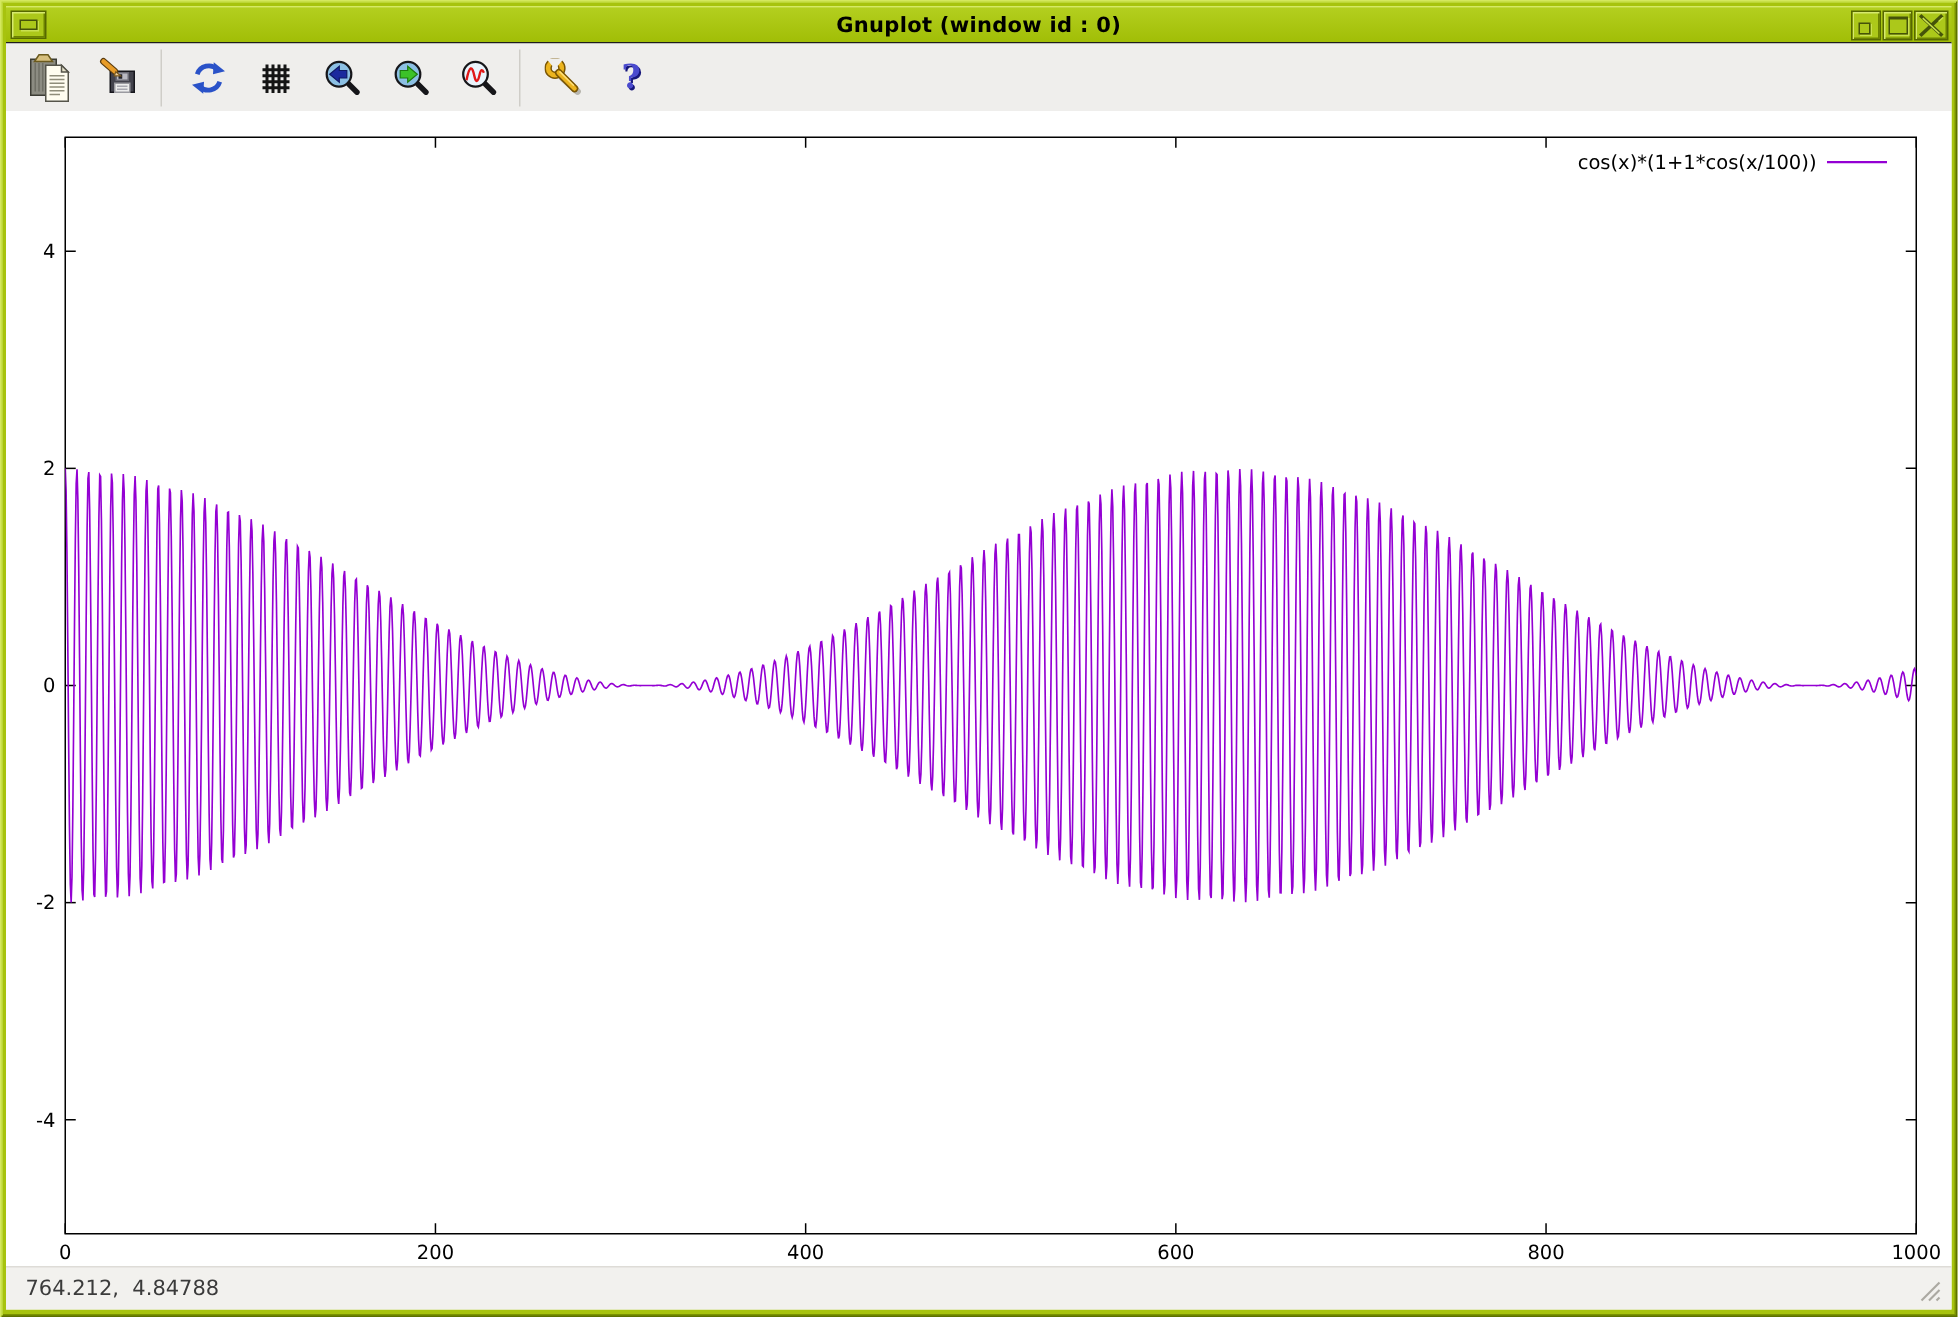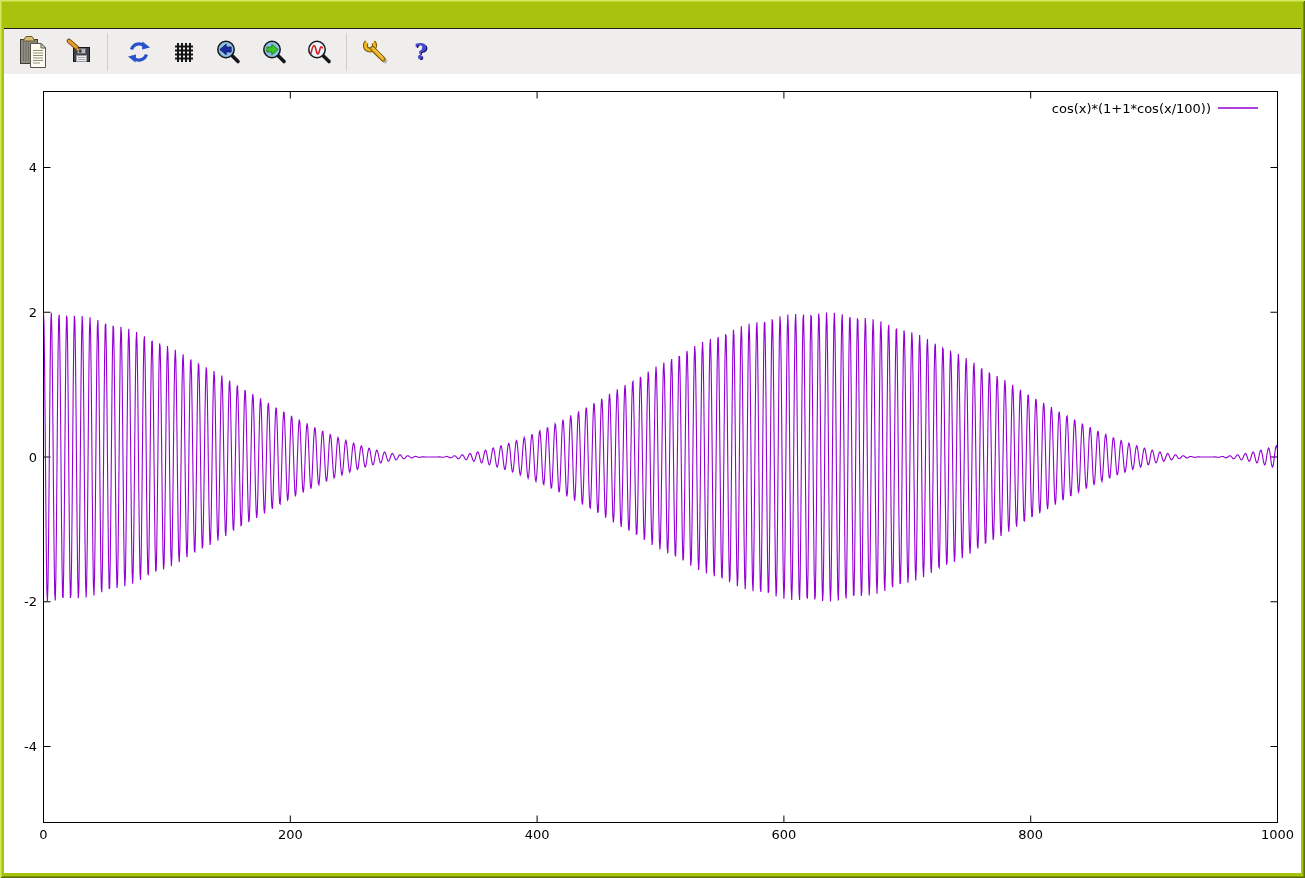--- a/index.html
+++ b/index.html
@@ -86,20 +86,46 @@
     margin-left:13px; font:14px "DejaVu Sans", sans-serif; color:#3b3b3b;
     white-space:pre;
   }
   .grip{ position:absolute; right:5px; bottom:3px; }
 </style>
 </head>
 <body>
 
 <div class="window">
 
+  <div class="titlebar">
+    <div class="menu-btn">
+      <div class="menu-glyph"></div>
+    </div>
+    <div class="title-text">Gnuplot (window id : 0)</div>
+    <div class="winbtns">
+      <div class="wbtn">
+        <div class="glyph-min"></div>
+      </div>
+      <div class="wbtn">
+        <div class="glyph-max"></div>
+      </div>
+      <div class="wbtn close">
+        <svg width="21" height="18" viewBox="0 0 21 18">
+          <g stroke="#45530a" stroke-width="2.4" stroke-linecap="square">
+            <line x1="4" y1="3" x2="17" y2="15"></line>
+              <line x1="17" y1="3" x2="4" y2="15"></line>
+          </g>
+          <g stroke="#c9e052" stroke-width="1" stroke-linecap="square">
+            <line x1="5.2" y1="4.4" x2="15.6" y2="14"></line>
+              <line x1="18" y1="4" x2="15.8" y2="6"></line>
+          </g>
+        </svg>
+      </div>
+    </div>
+  </div>
 
   <div class="content">
 
     <div class="toolbar">
 
       <button class="tool ml14">
         <svg width="32" height="34" viewBox="0 0 32 34">
           <rect x="2.5" y="4.5" width="17" height="24" fill="#8c8c82" stroke="#3c3c34"></rect>
           <g stroke="#6f6f65" stroke-width="1">
             <line x1="5.5" y1="7" x2="5.5" y2="26"></line>
@@ -244,15 +270,25 @@
           <text x="33" y="242.74752475247527" text-anchor="end" class="ticklab">2</text>
           <line x1="39.5" y1="93.49504950495043" x2="46.5" y2="93.49504950495043" stroke="#000"></line>
           <line x1="1273.5" y1="93.49504950495043" x2="1266.5" y2="93.49504950495043" stroke="#000"></line>
           <text x="33" y="97.99504950495043" text-anchor="end" class="ticklab">4</text>
           <text x="1207" y="38.5" text-anchor="end" class="legendlab">cos(x)*(1+1*cos(x/100))</text>
           <line x1="1214" y1="34" x2="1254" y2="34" stroke="#9400d3" stroke-width="1.5"></line>
           <path d="M39.50 238.25L40.06 252.95L40.62 294.06L41.18 353.23L41.74 418.44L42.30 476.45L42.87 515.48L43.43 527.60L43.99 510.35L44.55 467.25L45.11 407.04L45.67 341.96L46.23 285.24L46.79 248.38L47.35 238.86L47.91 258.62L48.47 303.63L49.04 364.73L49.60 429.53L50.16 484.86L50.72 519.48L51.28 526.37L51.84 504.15L52.40 457.35L52.96 395.47L53.52 331.08L54.08 277.28L54.64 244.96L55.21 240.70L55.77 265.32L56.33 313.82L56.89 376.34L57.45 440.17L58.01 492.35L58.57 522.29L59.13 523.94L59.69 496.97L60.25 446.88L60.81 383.87L61.38 320.72L61.94 270.27L62.50 242.75L63.06 243.72L63.62 272.96L64.18 324.52L64.74 387.90L65.30 450.22L65.86 498.84L66.42 523.90L66.98 520.33L67.55 488.89L68.11 435.99L68.67 372.39L69.23 311.01L69.79 264.31L70.35 241.75L70.91 247.89L71.47 281.45L72.03 335.57L72.59 399.26L73.15 459.57L73.72 504.27L74.28 524.29L74.84 515.61L75.40 480.03L75.96 424.81L76.52 361.17L77.08 302.05L77.64 259.44L78.20 241.97L78.76 253.14L79.32 290.65L79.89 346.85L80.45 410.30L81.01 468.11L81.57 508.56L82.13 523.47L82.69 509.85L83.25 470.51L83.81 413.48L84.37 350.35L84.93 293.96L85.49 255.73L86.06 243.39L86.62 259.40L87.18 300.46L87.74 358.20L88.30 420.86L88.86 475.73L89.42 511.68L89.98 521.46L90.54 503.12L91.10 460.45L91.66 402.14L92.23 340.07L92.79 286.83L93.35 253.20L93.91 245.98L94.47 266.57L95.03 310.74L95.59 369.48L96.15 430.84L96.71 482.36L97.27 513.61L97.83 518.30L98.40 495.53L98.96 449.98L99.52 390.95L100.08 330.43L100.64 280.72L101.20 251.87L101.76 249.68L102.32 274.55L102.88 321.35L103.44 380.55L104.00 440.10L104.57 487.93L105.13 514.35L105.69 514.07L106.25 487.20L106.81 439.26L107.37 380.03L107.93 321.56L108.49 275.70L109.05 251.72L109.61 254.43L110.17 283.21L110.74 332.16L111.30 391.28L111.86 448.56L112.42 492.39L112.98 513.91L113.54 508.82L114.10 478.23L114.66 428.42L115.22 369.53L115.78 313.54L116.34 271.81L116.91 252.74L117.47 260.15L118.03 292.44L118.59 343.01L119.15 401.53L119.71 456.12L120.27 495.71L120.83 512.32L121.39 502.67L121.95 468.77L122.51 417.59L123.08 359.56L123.64 306.47L124.20 269.06L124.76 254.88L125.32 266.73L125.88 302.10L126.44 353.77L127.00 411.19L127.56 462.70L128.12 497.87L128.68 509.64L129.25 495.69L129.81 458.95L130.37 406.93L130.93 350.24L131.49 300.40L132.05 267.47L132.61 258.09L133.17 274.06L133.73 312.06L134.29 364.30L134.85 420.14L135.42 468.25L135.98 498.89L136.54 505.93L137.10 488.02L137.66 448.89L138.22 396.56L138.78 341.67L139.34 295.38L139.90 267.02L140.46 262.29L141.02 282.04L141.59 322.18L142.15 374.48L142.71 428.30L143.27 472.73L143.83 498.78L144.39 501.27L144.95 479.77L145.51 438.75L146.07 386.60L146.63 333.94L147.19 291.44L147.76 267.68L148.32 267.39L148.88 290.53L149.44 332.31L150.00 384.18L150.56 435.59L151.12 476.11L151.68 497.59L152.24 495.75L152.80 471.07L153.36 428.65L153.93 377.18L154.49 327.12L155.05 288.61L155.61 269.40L156.17 273.30L156.73 299.41L157.29 342.34L157.85 393.30L158.41 441.93L158.97 478.40L159.53 495.36L160.10 489.47L160.66 462.04L161.22 418.73L161.78 368.39L162.34 321.26L162.90 286.87L163.46 272.12L164.02 279.91L164.58 308.55L165.14 352.12L165.70 401.73L166.27 447.29L166.83 479.60L167.39 492.17L167.95 482.56L168.51 452.83L169.07 409.12L169.63 360.34L170.19 316.41L170.75 286.20L171.31 275.76L171.87 287.10L172.44 317.80L173.00 361.54L173.56 409.39L174.12 451.63L174.68 479.74L175.24 488.10L175.80 475.13L176.36 443.57L176.92 399.92L177.48 353.09L178.04 312.58L178.61 286.57L179.17 280.23L179.73 294.74L180.29 327.04L180.85 370.49L181.41 416.21L181.97 454.94L182.53 478.88L183.09 483.25L183.65 467.30L184.21 434.38L184.78 391.25L185.34 346.71L185.90 309.79L186.46 287.92L187.02 285.43L187.58 302.72L188.14 336.15L188.70 378.86L189.26 422.14L189.82 457.23L190.38 477.06L190.95 477.72L191.51 459.21L192.07 425.38L192.63 383.19L193.19 341.24L193.75 308.01L194.31 290.18L194.87 291.26L195.43 310.90L195.99 345.01L196.55 386.58L197.12 427.15L197.68 458.50L198.24 474.37L198.80 471.63L199.36 450.97L199.92 416.69L200.48 375.84L201.04 336.71L201.60 307.22L202.16 293.28L202.72 297.60L203.29 319.16L203.85 353.50L204.41 393.56L204.97 431.20L205.53 458.81L206.09 470.88L206.65 465.08L207.21 442.71L207.77 408.42L208.33 369.24L208.89 333.13L209.46 307.38L210.02 297.13L210.58 304.32L211.14 327.38L211.70 361.52L212.26 399.75L212.82 434.30L213.38 458.20L213.94 466.70L214.50 458.20L215.06 434.56L215.63 400.67L216.19 363.46L216.75 330.51L217.31 308.43L217.87 301.62L218.43 311.32L218.99 335.45L219.55 369.00L220.11 405.11L220.67 436.45L221.23 456.73L221.80 461.93L222.36 451.12L222.92 426.62L223.48 393.50L224.04 358.53L224.60 328.81L225.16 310.30L225.72 306.65L226.28 318.47L226.84 343.24L227.40 375.84L227.97 409.61L228.53 437.70L229.09 454.49L229.65 456.67L230.21 443.94L230.77 418.99L231.33 386.99L231.89 354.47L232.45 328.01L233.01 312.90L233.57 312.11L234.14 325.65L234.70 350.67L235.26 382.00L235.82 413.24L236.38 438.08L236.94 451.55L237.50 451.04L238.06 436.78L238.62 411.78L239.18 381.20L239.74 351.27L240.31 328.04L240.87 316.15L241.43 317.88L241.99 332.76L242.55 357.65L243.11 387.42L243.67 416.01L244.23 437.64L244.79 448.02L245.35 445.15L245.91 429.75L246.48 405.05L247.04 376.15L247.60 348.93L248.16 328.86L248.72 319.94L249.28 323.86L249.84 339.69L250.40 364.10L250.96 392.08L251.52 417.94L252.08 436.46L252.65 443.99L253.21 439.11L253.77 422.95L254.33 398.89L254.89 371.88L255.45 347.40L256.01 330.39L256.57 324.18L257.13 329.93L257.69 346.33L258.25 369.96L258.82 395.97L259.38 419.06L259.94 434.61L260.50 439.56L261.06 433.03L261.62 416.47L262.18 393.34L262.74 368.38L263.30 346.67L263.86 332.54L264.42 328.76L264.99 335.99L265.55 352.62L266.11 375.19L266.67 399.07L267.23 419.43L267.79 432.18L268.35 434.85L268.91 427.02L269.47 410.40L270.03 388.44L270.59 365.66L271.16 346.66L271.72 335.22L272.28 333.58L272.84 341.93L273.40 358.47L273.96 379.75L274.52 401.42L275.08 419.10L275.64 429.26L276.20 429.96L276.76 421.17L277.33 404.79L277.89 384.22L278.45 363.68L279.01 347.31L279.57 338.35L280.13 338.53L280.69 347.67L281.25 363.83L281.81 383.63L282.37 403.04L282.93 418.14L283.50 425.95L284.06 424.98L284.62 415.56L285.18 399.70L285.74 380.69L286.30 362.41L286.86 348.55L287.42 341.83L287.98 343.51L288.54 353.13L289.10 368.64L289.67 386.82L290.23 403.97L290.79 416.64L291.35 422.34L291.91 420.02L292.47 410.27L293.03 395.17L293.59 377.84L294.15 361.81L294.71 350.29L295.27 345.54L295.84 348.42L296.40 358.23L296.96 372.88L297.52 389.34L298.08 404.27L298.64 414.68L299.20 418.54L299.76 415.17L300.32 405.38L300.88 391.23L301.44 375.65L302.01 361.80L302.57 352.45L303.13 349.41L303.69 353.19L304.25 362.91L304.81 376.52L305.37 391.21L305.93 404.00L306.49 412.34L307.05 414.63L307.61 410.51L308.18 400.92L308.74 387.88L309.30 374.09L309.86 362.33L310.42 354.94L310.98 353.33L311.54 357.73L312.10 367.14L312.66 379.57L313.22 392.47L313.78 403.23L314.35 409.72L314.91 410.71L315.47 406.11L316.03 396.93L316.59 385.13L317.15 373.11L317.71 363.32L318.27 357.67L318.83 357.22L319.39 361.98L319.95 370.87L320.52 382.03L321.08 393.17L321.64 402.04L322.20 406.91L322.76 406.87L323.32 402.03L323.88 393.45L324.44 382.95L325.00 372.67L325.56 364.68L326.12 360.54L326.69 361.00L327.25 365.88L327.81 374.09L328.37 383.93L328.93 393.37L329.49 400.52L330.05 403.99L330.61 403.17L331.17 398.32L331.73 390.48L332.29 381.32L332.86 372.70L333.42 366.34L333.98 363.47L334.54 364.60L335.10 369.39L335.66 376.81L336.22 385.30L336.78 393.13L337.34 398.74L337.90 401.06L338.46 399.70L339.03 395.01L339.59 388.02L340.15 380.20L340.71 373.13L341.27 368.21L341.83 366.39L342.39 367.94L342.95 372.48L343.51 379.02L344.07 386.19L344.63 392.53L345.20 396.80L345.76 398.19L346.32 396.49L346.88 392.13L347.44 386.06L348.00 379.53L348.56 373.88L349.12 370.21L349.68 369.20L350.24 370.99L350.80 375.14L351.37 380.75L351.93 386.65L352.49 391.65L353.05 394.77L353.61 395.45L354.17 393.61L354.73 389.69L355.29 384.56L355.85 379.26L356.41 374.87L356.97 372.25L357.54 371.85L358.10 373.71L358.66 377.36L359.22 382.03L359.78 386.75L360.34 390.56L360.90 392.74L361.46 392.90L362.02 391.07L362.58 387.69L363.14 383.48L363.71 379.32L364.27 376.03L364.83 374.26L365.39 374.29L365.95 376.06L366.51 379.16L367.07 382.92L367.63 386.55L368.19 389.35L368.75 390.77L369.31 390.59L369.88 388.90L370.44 386.09L371.00 382.78L371.56 379.63L372.12 377.28L372.68 376.17L373.24 376.46L373.80 378.04L374.36 380.55L374.92 383.45L375.48 386.14L376.05 388.08L376.61 388.94L377.17 388.57L377.73 387.11L378.29 384.89L378.85 382.40L379.41 380.13L379.97 378.54L380.53 377.92L381.09 378.33L381.65 379.65L382.22 381.58L382.78 383.70L383.34 385.57L383.90 386.84L384.46 387.29L385.02 386.85L385.58 385.68L386.14 384.03L386.70 382.27L387.26 380.74L387.82 379.75L388.39 379.45L388.95 379.88L389.51 380.90L390.07 382.28L390.63 383.72L391.19 384.93L391.75 385.69L392.31 385.87L392.87 385.47L393.43 384.60L393.99 383.47L394.56 382.33L395.12 381.39L395.68 380.83L396.24 380.74L396.80 381.11L397.36 381.82L397.92 382.71L398.48 383.60L399.04 384.30L399.60 384.69L400.16 384.72L400.73 384.40L401.29 383.84L401.85 383.16L402.41 382.50L402.97 382.00L403.53 381.74L404.09 381.75L404.65 382.01L405.21 382.44L405.77 382.93L406.33 383.39L406.90 383.73L407.46 383.89L408.02 383.86L408.58 383.66L409.14 383.35L409.70 383.02L410.26 382.72L410.82 382.51L411.38 382.42L411.94 382.46L412.50 382.60L413.07 382.80L413.63 383.01L414.19 383.18L414.75 383.29L415.31 383.33L415.87 383.29L416.43 383.21L416.99 383.10L417.55 382.99L418.11 382.90L418.67 382.86L419.24 382.85L419.80 382.88L420.36 382.92L420.92 382.97L421.48 383.01L422.04 383.03L422.60 383.04L423.16 383.04L423.72 383.03L424.28 383.01L424.84 383.00L425.41 383.00L425.97 383.00L426.53 383.00L427.09 383.00L427.65 383.00L428.21 383.00L428.77 383.00L429.33 383.00L429.89 383.01L430.45 383.02L431.01 383.04L431.58 383.04L432.14 383.04L432.70 383.02L433.26 382.98L433.82 382.93L434.38 382.89L434.94 382.86L435.50 382.85L436.06 382.89L436.62 382.96L437.18 383.06L437.75 383.17L438.31 383.27L438.87 383.32L439.43 383.31L439.99 383.22L440.55 383.07L441.11 382.86L441.67 382.66L442.23 382.50L442.79 382.42L443.35 382.47L443.92 382.64L444.48 382.92L445.04 383.25L445.60 383.57L446.16 383.81L446.72 383.90L447.28 383.80L447.84 383.51L448.40 383.08L448.96 382.58L449.52 382.12L450.09 381.80L450.65 381.71L451.21 381.89L451.77 382.33L452.33 382.95L452.89 383.64L453.45 384.25L454.01 384.66L454.57 384.74L455.13 384.45L455.69 383.83L456.26 382.99L456.82 382.08L457.38 381.29L457.94 380.81L458.50 380.75L459.06 381.17L459.62 382.01L460.18 383.12L460.74 384.28L461.30 385.25L461.86 385.80L462.43 385.81L462.99 385.22L463.55 384.12L464.11 382.72L464.67 381.29L465.23 380.13L465.79 379.51L466.35 379.58L466.91 380.38L467.47 381.77L468.03 383.50L468.60 385.22L469.16 386.57L469.72 387.25L470.28 387.07L470.84 386.03L471.40 384.30L471.96 382.22L472.52 380.19L473.08 378.64L473.64 377.93L474.20 378.25L474.77 379.57L475.33 381.67L475.89 384.15L476.45 386.50L477.01 388.23L477.57 388.95L478.13 388.47L478.69 386.82L479.25 384.31L479.81 381.41L480.37 378.72L480.94 376.81L481.50 376.10L482.06 376.80L482.62 378.82L483.18 381.78L483.74 385.12L484.30 388.15L484.86 390.23L485.42 390.89L485.98 389.94L486.54 387.51L487.11 384.06L487.67 380.26L488.23 376.88L488.79 374.65L489.35 374.07L489.91 375.32L490.47 378.20L491.03 382.18L491.59 386.47L492.15 390.19L492.71 392.54L493.28 393.01L493.84 391.42L494.40 388.03L494.96 383.49L495.52 378.70L496.08 374.65L496.64 372.19L497.20 371.88L497.76 373.87L498.32 377.80L498.88 382.93L499.45 388.23L500.01 392.62L500.57 395.15L501.13 395.25L501.69 392.82L502.25 388.30L502.81 382.55L503.37 376.72L503.93 372.03L504.49 369.46L505.05 369.61L505.62 372.52L506.18 377.68L506.74 384.08L507.30 390.43L507.86 395.43L508.42 398.00L508.98 397.54L509.54 394.08L510.10 388.25L510.66 381.18L511.22 374.30L511.79 369.03L512.35 366.50L512.91 367.31L513.47 371.37L514.03 377.92L514.59 385.69L515.15 393.09L515.71 398.60L516.27 401.04L516.83 399.82L517.39 395.11L517.96 387.80L518.52 379.33L519.08 371.41L519.64 365.69L520.20 363.39L520.76 365.07L521.32 370.48L521.88 378.59L522.44 387.78L523.00 396.21L523.56 402.10L524.13 404.20L524.69 402.00L525.25 395.83L525.81 386.90L526.37 376.97L526.93 368.07L527.49 362.04L528.05 360.19L528.61 362.98L529.17 369.95L529.73 379.74L530.30 390.40L530.86 399.77L531.42 405.88L531.98 407.43L532.54 403.99L533.10 396.17L533.66 385.49L534.22 374.09L534.78 364.29L535.34 358.14L535.90 356.97L536.47 361.11L537.03 369.83L537.59 381.42L538.15 393.56L538.71 403.75L539.27 409.89L539.83 410.62L540.39 405.71L540.95 396.04L541.51 383.52L542.07 370.67L542.64 360.11L543.20 354.05L543.76 353.82L544.32 359.56L544.88 370.22L545.44 383.68L546.00 397.24L546.56 408.12L547.12 414.05L547.68 413.71L548.24 407.07L548.81 395.38L549.37 380.96L549.93 366.71L550.49 355.56L551.05 349.84L551.61 350.82L552.17 358.41L552.73 371.16L553.29 386.55L553.85 401.46L554.41 412.83L554.98 418.27L555.54 416.58L556.10 407.99L556.66 394.14L557.22 377.79L557.78 362.25L558.34 350.71L558.90 345.61L559.46 348.08L560.02 357.74L560.58 372.72L561.15 390.03L561.71 406.17L562.27 417.80L562.83 422.49L563.39 419.17L563.95 408.39L564.51 392.26L565.07 373.99L565.63 357.30L566.19 345.63L566.75 341.43L567.32 345.68L567.88 357.63L568.44 374.94L569.00 394.14L569.56 411.33L570.12 422.97L570.68 426.60L571.24 421.36L571.80 408.19L572.36 389.70L572.92 369.58L573.49 351.93L574.05 340.39L574.61 337.42L575.17 343.72L575.73 358.15L576.29 377.84L576.85 398.86L577.41 416.91L577.97 428.26L578.53 430.50L579.09 423.07L579.66 407.34L580.22 386.44L580.78 364.56L581.34 346.18L581.90 335.09L582.46 333.65L583.02 342.29L583.58 359.35L584.14 381.46L584.70 404.16L585.26 422.82L585.83 433.56L586.39 434.10L586.95 424.21L587.51 405.77L588.07 382.46L588.63 358.98L589.19 340.13L589.75 329.81L590.31 330.24L590.87 341.46L591.43 361.29L592.00 385.79L592.56 410.01L593.12 428.98L593.68 438.78L594.24 437.30L594.80 424.71L595.36 403.45L595.92 377.78L596.48 352.88L597.04 333.86L597.60 324.67L598.17 327.29L598.73 341.31L599.29 364.01L599.85 390.83L600.41 416.34L600.97 435.32L601.53 443.82L602.09 439.99L602.65 424.48L603.21 400.34L603.77 372.40L604.34 346.33L604.90 327.48L605.46 319.76L606.02 324.88L606.58 341.92L607.14 367.52L607.70 396.54L608.26 423.09L608.82 441.73L609.38 448.57L609.94 442.09L610.51 423.48L611.07 396.42L611.63 366.36L612.19 339.40L612.75 321.07L613.31 315.20L613.87 323.12L614.43 343.33L614.99 371.84L615.55 402.89L616.11 430.19L616.68 448.11L617.24 452.91L617.80 443.50L618.36 421.65L618.92 391.70L619.48 359.71L620.04 332.17L620.60 314.75L621.16 311.10L621.72 322.08L622.28 345.59L622.85 376.95L623.41 409.83L623.97 437.52L624.53 454.34L625.09 456.75L625.65 444.14L626.21 418.95L626.77 386.20L627.33 352.51L627.89 324.75L628.45 308.63L629.02 307.55L629.58 321.84L630.14 348.74L630.70 382.85L631.26 417.27L631.82 445.00L632.38 460.31L632.94 459.99L633.50 443.95L634.06 415.36L634.62 379.93L635.19 344.83L635.75 317.24L636.31 302.83L636.87 304.66L637.43 322.47L637.99 352.77L638.55 389.48L639.11 425.15L639.67 452.51L640.23 465.92L640.79 462.51L641.36 442.87L641.92 410.87L642.48 372.94L643.04 336.77L643.60 309.75L644.16 297.46L644.72 302.51L645.28 324.01L645.84 357.70L646.40 396.80L646.96 433.37L647.53 459.94L648.09 471.03L648.65 464.25L649.21 440.86L649.77 405.51L650.33 365.31L650.89 328.43L651.45 302.41L652.01 292.63L652.57 301.20L653.13 326.51L653.70 363.50L654.26 404.73L654.82 441.81L655.38 467.17L655.94 475.54L656.50 465.12L657.06 437.88L657.62 399.28L658.18 357.10L658.74 319.91L659.30 295.33L659.87 288.46L660.43 300.80L660.99 329.97L661.55 370.14L662.11 413.20L662.67 450.37L663.23 474.07L663.79 479.35L664.35 465.04L664.91 433.93L665.47 392.24L666.04 348.40L666.60 311.34L667.16 288.65L667.72 285.03L668.28 301.36L668.84 334.42L669.40 377.57L669.96 422.10L670.52 458.93L671.08 480.52L671.64 482.37L672.21 463.99L672.77 429.00L673.33 384.43L673.89 339.32L674.45 302.83L675.01 282.46L675.57 282.46L676.13 302.93L676.69 339.83L677.25 385.73L677.81 431.34L678.38 467.36L678.94 486.40L679.50 484.49L680.06 461.90L680.62 423.11L681.18 375.95L681.74 329.96L682.30 294.52L682.86 276.91L683.42 280.80L683.98 305.54L684.55 346.17L685.11 394.53L685.67 440.79L686.23 475.53L686.79 491.61L687.35 485.65L687.91 458.77L688.47 416.31L689.03 366.86L689.59 320.44L690.15 286.53L690.72 272.08L691.28 280.15L691.84 309.20L692.40 353.41L692.96 403.87L693.52 450.33L694.08 483.31L694.64 496.02L695.20 485.79L695.76 454.58L696.32 408.65L696.89 357.28L697.45 310.90L698.01 278.99L698.57 268.09L699.13 280.54L699.69 313.90L700.25 361.49L700.81 413.66L701.37 459.84L701.93 490.58L702.49 499.56L703.06 484.85L703.62 449.35L704.18 400.19L704.74 347.31L705.30 301.47L705.86 272.02L706.42 265.03L706.98 282.02L707.54 319.64L708.10 370.31L708.66 423.78L709.23 469.17L709.79 497.21L710.35 502.12L710.91 482.82L711.47 443.12L712.03 391.02L712.59 337.09L713.15 292.28L713.71 265.75L714.27 262.98L714.83 284.62L715.40 326.37L715.96 379.80L716.52 434.09L717.08 478.19L717.64 503.09L718.20 503.65L718.76 479.66L719.32 435.92L719.88 381.24L720.44 326.72L721.00 283.45L721.57 260.28L722.13 261.99L722.69 288.33L723.25 334.02L723.81 389.84L724.37 444.46L724.93 486.77L725.49 508.12L726.05 504.08L726.61 475.40L727.17 427.82L727.74 370.96L728.30 316.36L728.86 275.14L729.42 255.72L729.98 262.13L730.54 293.15L731.10 342.54L731.66 400.33L732.22 454.77L732.78 494.79L733.34 512.19L733.91 503.37L734.47 470.04L735.03 418.90L735.59 360.30L736.15 306.15L736.71 267.46L737.27 252.15L737.83 263.42L738.39 299.03L738.95 351.83L739.51 411.13L740.08 464.87L740.64 502.11L741.20 515.24L741.76 501.50L742.32 463.63L742.88 409.26L743.44 349.40L744.00 296.21L744.56 260.52L745.12 249.65L745.68 265.87L746.25 305.95L746.81 361.80L747.37 422.11L747.93 474.62L748.49 508.63L749.05 517.18L749.61 498.47L750.17 456.23L750.73 399.00L751.29 338.38L751.85 286.68L752.42 254.45L752.98 248.28L753.54 269.49L754.10 313.82L754.66 372.33L755.22 433.13L755.78 483.88L756.34 514.23L756.90 517.97L757.46 494.27L758.02 447.90L758.59 388.24L759.15 327.39L759.71 277.71L760.27 249.34L760.83 248.08L761.39 274.25L761.95 322.58L762.51 383.29L763.07 444.05L763.63 492.53L764.19 518.83L764.76 517.57L765.32 488.96L765.88 438.75L766.44 377.11L767.00 316.57L767.56 269.41L768.12 245.27L768.68 249.08L769.24 280.11L769.80 332.11L770.36 394.55L770.93 454.74L771.49 500.44L772.05 522.35L772.61 515.97L773.17 482.56L773.73 428.86L774.29 365.75L774.85 306.06L775.41 261.91L775.97 242.31L776.53 251.28L777.10 287.02L777.66 342.33L778.22 405.97L778.78 465.04L779.34 507.51L779.90 524.73L780.46 513.18L781.02 475.15L781.58 418.35L782.14 354.30L782.70 296.00L783.27 255.31L783.83 240.52L784.39 254.67L784.95 294.91L785.51 353.09L786.07 417.42L786.63 474.82L787.19 513.62L787.75 525.92L788.31 509.20L788.87 466.81L789.44 407.36L790.00 342.90L790.56 286.53L791.12 249.71L791.68 239.94L792.24 259.23L792.80 303.68L793.36 364.28L793.92 428.73L794.48 483.95L795.04 518.69L795.61 525.90L796.17 504.07L796.73 457.64L797.29 396.01L797.85 331.70L798.41 277.77L798.97 245.18L799.53 240.58L800.09 264.90L800.65 313.23L801.21 375.75L801.78 439.78L802.34 492.31L802.90 522.66L803.46 524.65L804.02 497.86L804.58 447.74L805.14 384.45L805.70 320.84L806.26 269.83L806.82 241.80L807.38 242.44L807.95 271.63L808.51 323.44L809.07 387.37L809.63 450.42L810.19 499.80L810.75 525.45L811.31 522.18L811.87 490.64L812.43 437.24L812.99 372.81L813.55 310.45L814.12 262.82L814.68 239.60L815.24 245.50L815.80 279.32L816.36 334.20L816.92 398.99L817.48 460.52L818.04 506.31L818.60 527.05L819.16 518.53L819.72 482.49L820.29 426.26L820.85 361.25L821.41 300.68L821.97 256.83L822.53 238.62L823.09 249.73L823.65 287.90L824.21 345.36L824.77 410.45L825.33 469.95L825.89 511.76L826.46 527.41L827.02 513.74L827.58 473.52L828.14 414.95L828.70 349.91L829.26 291.63L829.82 251.93L830.38 238.86L830.94 255.07L831.50 297.24L832.06 356.79L832.63 421.63L833.19 478.58L833.75 516.09L834.31 526.56L834.87 507.87L835.43 463.84L835.99 403.44L836.55 338.94L837.11 283.43L837.67 248.18L838.23 240.33L838.80 261.45L839.36 307.22L839.92 368.34L840.48 432.37L841.04 486.33L841.60 519.25L842.16 524.49L842.72 501.00L843.28 453.58L843.84 391.89L844.40 328.46L844.97 276.16L845.53 245.62L846.09 242.99L846.65 268.78L847.21 317.73L847.77 379.86L848.33 442.56L848.89 493.09L849.45 521.21L850.01 521.25L850.57 493.23L851.14 442.87L851.70 380.43L852.26 318.60L852.82 269.92L853.38 244.26L853.94 246.80L854.50 276.97L855.06 328.61L855.62 391.22L856.18 452.06L856.74 498.79L857.31 521.96L857.87 516.89L858.43 484.65L858.99 431.85L859.55 369.21L860.11 309.48L860.67 264.77L861.23 244.12L861.79 251.69L862.35 285.90L862.91 339.74L863.48 402.26L864.04 460.77L864.60 503.38L865.16 521.50L865.72 511.47L866.28 475.40L866.84 420.65L867.40 358.37L867.96 301.21L868.52 260.75L869.08 245.18L869.65 257.60L870.21 295.44L870.77 350.96L871.33 412.87L871.89 468.58L872.45 506.82L873.01 519.85L873.57 505.09L874.13 465.60L874.69 409.44L875.25 348.04L875.82 293.87L876.38 257.91L876.94 247.40L877.50 264.43L878.06 305.47L878.62 362.14L879.18 422.90L879.74 475.42L880.30 509.07L880.86 517.06L881.42 497.84L881.99 455.37L882.55 398.34L883.11 338.33L883.67 287.54L884.23 256.25L884.79 250.74L885.35 272.08L885.91 315.85L886.47 373.13L887.03 432.25L887.59 481.22L888.16 510.14L888.72 513.19L889.28 489.83L889.84 444.87L890.40 387.49L890.96 329.36L891.52 282.28L892.08 255.76L892.64 255.12L893.20 280.42L893.76 326.44L894.33 383.79L894.89 440.81L895.45 485.93L896.01 510.04L896.57 508.32L897.13 481.18L897.69 434.23L898.25 377.03L898.81 321.23L899.37 278.13L899.93 256.44L900.50 260.47L901.06 289.34L901.62 337.10L902.18 394.01L902.74 448.49L903.30 489.52L903.86 508.80L904.42 502.52L904.98 472.02L905.54 423.59L906.10 367.09L906.67 314.02L907.23 275.12L907.79 258.23L908.35 266.69L908.91 298.71L909.47 347.69L910.03 403.66L910.59 455.23L911.15 491.96L911.71 506.47L912.27 495.90L912.84 462.48L913.40 413.08L913.96 357.77L914.52 307.78L915.08 273.24L915.64 261.08L916.20 273.68L916.76 308.39L917.32 358.08L917.88 412.62L918.44 460.95L919.01 493.27L919.57 503.12L920.13 488.58L920.69 452.70L921.25 402.84L921.81 349.17L922.37 302.58L922.93 272.49L923.49 264.92L924.05 281.31L924.61 318.24L925.18 368.13L925.74 420.82L926.30 465.62L926.86 493.47L927.42 498.82L927.98 480.67L928.54 442.81L929.10 393.00L929.66 341.39L930.22 298.45L930.78 272.83L931.35 269.66L931.91 289.47L932.47 328.13L933.03 377.73L933.59 428.17L934.15 469.21L934.71 492.60L935.27 493.66L935.83 472.30L936.39 432.95L936.95 383.67L937.52 334.50L938.08 295.39L938.64 274.23L939.20 275.21L939.76 298.02L940.32 337.93L940.88 386.77L941.44 434.60L942.00 471.73L942.56 490.70L943.12 487.75L943.69 463.59L944.25 423.24L944.81 374.95L945.37 328.54L945.93 293.41L946.49 276.62L947.05 281.46L947.61 306.84L948.17 347.51L948.73 395.15L949.29 440.07L949.86 473.18L950.42 487.84L950.98 481.19L951.54 454.69L952.10 413.82L952.66 366.93L953.22 323.57L953.78 292.49L954.34 279.91L954.90 288.29L955.46 315.80L956.03 356.75L956.59 402.79L957.15 444.54L957.71 473.59L958.27 484.12L958.83 474.11L959.39 445.72L959.95 404.79L960.51 359.70L961.07 319.60L961.63 292.58L962.20 284.04L962.76 295.58L963.32 324.76L963.88 365.54L964.44 409.61L965.00 448.01L965.56 473.00L966.12 479.62L966.68 466.63L967.24 436.80L967.80 396.26L968.37 353.30L968.93 316.64L969.49 293.65L970.05 288.89L970.61 303.22L971.17 333.60L971.73 373.78L972.29 415.56L972.85 450.47L973.41 471.48L973.97 474.44L974.54 458.87L975.10 428.06L975.66 388.33L976.22 347.80L976.78 314.67L977.34 295.61L977.90 294.37L978.46 311.07L979.02 342.21L979.58 381.39L980.14 420.61L980.71 451.94L981.27 469.09L981.83 468.70L982.39 450.96L982.95 419.60L983.51 381.07L984.07 343.21L984.63 313.68L985.19 298.40L985.75 300.35L986.31 319.01L986.88 350.48L987.44 388.29L988.00 424.74L988.56 452.47L989.12 465.93L989.68 462.50L990.24 443.02L990.80 411.55L991.36 374.55L991.92 339.55L992.48 313.61L993.05 301.92L993.61 306.73L994.17 326.92L994.73 358.30L995.29 394.42L995.85 427.94L996.41 452.09L996.97 462.07L997.53 455.97L998.09 435.17L998.65 403.98L999.22 368.81L999.78 336.81L1000.34 314.42L1000.90 306.08L1001.46 313.38L1002.02 334.69L1002.58 365.59L1003.14 399.75L1003.70 430.22L1004.26 450.88L1004.82 457.63L1005.39 449.23L1005.95 427.51L1006.51 396.98L1007.07 363.90L1007.63 334.97L1008.19 316.02L1008.75 310.78L1009.31 320.19L1009.87 342.21L1010.43 372.28L1010.99 404.24L1011.56 431.61L1012.12 448.90L1012.68 452.71L1013.24 442.38L1013.80 420.15L1014.36 390.62L1014.92 359.82L1015.48 334.01L1016.04 318.35L1016.60 315.90L1017.16 327.04L1017.73 349.39L1018.29 378.31L1018.85 407.90L1019.41 432.16L1019.97 446.25L1020.53 447.41L1021.09 435.55L1021.65 413.18L1022.21 384.94L1022.77 356.59L1023.33 333.87L1023.90 321.30L1024.46 321.34L1025.02 333.83L1025.58 356.13L1026.14 383.63L1026.70 410.71L1027.26 431.92L1027.82 443.01L1028.38 441.86L1028.94 428.83L1029.50 406.68L1030.07 379.99L1030.63 354.18L1031.19 334.48L1031.75 324.80L1032.31 326.98L1032.87 340.45L1033.43 362.37L1033.99 388.21L1034.55 412.72L1035.11 430.95L1035.67 439.29L1036.24 436.16L1036.80 422.34L1037.36 400.72L1037.92 375.78L1038.48 352.58L1039.04 335.79L1039.60 328.73L1040.16 332.71L1040.72 346.80L1041.28 368.04L1041.84 392.05L1042.41 413.94L1042.97 429.33L1043.53 435.17L1044.09 430.42L1044.65 416.14L1045.21 395.35L1045.77 372.32L1046.33 351.72L1046.89 337.70L1047.45 332.99L1048.01 338.44L1048.58 352.82L1049.14 373.10L1049.70 395.13L1050.26 414.43L1050.82 427.15L1051.38 430.78L1051.94 424.73L1052.50 410.33L1053.06 390.60L1053.62 369.60L1054.18 351.58L1054.75 340.13L1055.31 337.49L1055.87 344.06L1056.43 358.41L1056.99 377.53L1057.55 397.49L1058.11 414.26L1058.67 424.49L1059.23 426.21L1059.79 419.19L1060.35 404.97L1060.92 386.51L1061.48 367.60L1062.04 352.07L1062.60 342.99L1063.16 342.11L1063.72 349.49L1064.28 363.53L1064.84 381.29L1065.40 399.14L1065.96 413.47L1066.52 421.45L1067.09 421.56L1067.65 413.89L1068.21 400.10L1068.77 383.07L1069.33 366.29L1069.89 353.12L1070.45 346.18L1071.01 346.77L1071.57 354.65L1072.13 368.13L1072.69 384.40L1073.26 400.13L1073.82 412.17L1074.38 418.13L1074.94 416.92L1075.50 408.90L1076.06 395.78L1076.62 380.29L1077.18 365.60L1077.74 354.66L1078.30 349.60L1078.86 351.36L1079.43 359.47L1079.99 372.18L1080.55 386.86L1081.11 400.52L1081.67 410.42L1082.23 414.62L1082.79 412.39L1083.35 404.27L1083.91 392.01L1084.47 378.15L1085.03 365.50L1085.60 356.60L1086.16 353.17L1086.72 355.81L1087.28 363.88L1087.84 375.66L1088.40 388.70L1088.96 400.36L1089.52 408.31L1090.08 411.02L1090.64 408.04L1091.20 400.07L1091.77 388.82L1092.33 376.60L1092.89 365.90L1093.45 358.85L1094.01 356.79L1094.57 360.05L1095.13 367.86L1095.69 378.57L1096.25 389.96L1096.81 399.73L1097.37 405.94L1097.94 407.41L1098.50 403.94L1099.06 396.33L1099.62 386.19L1100.18 375.61L1100.74 366.74L1101.30 361.32L1101.86 360.37L1102.42 364.00L1102.98 371.37L1103.54 380.92L1104.11 390.69L1104.67 398.70L1105.23 403.39L1105.79 403.87L1106.35 400.15L1106.91 393.06L1107.47 384.11L1108.03 375.13L1108.59 367.93L1109.15 363.92L1109.71 363.84L1110.28 367.61L1110.84 374.39L1111.40 382.74L1111.96 390.94L1112.52 397.37L1113.08 400.75L1113.64 400.49L1114.20 396.72L1114.76 390.29L1115.32 382.55L1115.88 375.08L1116.45 369.40L1117.01 366.58L1117.57 367.13L1118.13 370.85L1118.69 376.92L1119.25 384.05L1119.81 390.79L1120.37 395.80L1120.93 398.10L1121.49 397.31L1122.05 393.68L1122.62 387.99L1123.18 381.46L1123.74 375.41L1124.30 371.05L1124.86 369.20L1125.42 370.18L1125.98 373.69L1126.54 378.98L1127.10 384.92L1127.66 390.31L1128.22 394.08L1128.79 395.52L1129.35 394.41L1129.91 391.04L1130.47 386.17L1131.03 380.80L1131.59 376.04L1132.15 372.81L1132.71 371.73L1133.27 372.93L1133.83 376.12L1134.39 380.58L1134.96 385.38L1135.52 389.56L1136.08 392.29L1136.64 393.07L1137.20 391.81L1137.76 388.83L1138.32 384.78L1138.88 380.51L1139.44 376.89L1140.00 374.61L1140.56 374.08L1141.13 375.36L1141.69 378.13L1142.25 381.76L1142.81 385.52L1143.37 388.63L1143.93 390.51L1144.49 390.82L1145.05 389.55L1145.61 387.02L1146.17 383.79L1146.73 380.52L1147.30 377.87L1147.86 376.36L1148.42 376.22L1148.98 377.45L1149.54 379.73L1150.10 382.57L1150.66 385.38L1151.22 387.60L1151.78 388.81L1152.34 388.80L1152.90 387.64L1153.47 385.61L1154.03 383.14L1154.59 380.76L1155.15 378.93L1155.71 377.99L1156.27 378.10L1156.83 379.17L1157.39 380.96L1157.95 383.07L1158.51 385.06L1159.07 386.54L1159.64 387.25L1160.20 387.07L1160.76 386.10L1161.32 384.56L1161.88 382.79L1162.44 381.16L1163.00 379.98L1163.56 379.47L1164.12 379.68L1164.68 380.55L1165.24 381.85L1165.81 383.30L1166.37 384.61L1166.93 385.52L1167.49 385.88L1168.05 385.64L1168.61 384.90L1169.17 383.83L1169.73 382.66L1170.29 381.64L1170.85 380.95L1171.41 380.72L1171.98 380.95L1172.54 381.58L1173.10 382.44L1173.66 383.34L1174.22 384.12L1174.78 384.61L1175.34 384.75L1175.90 384.53L1176.46 384.03L1177.02 383.36L1177.58 382.69L1178.15 382.13L1178.71 381.79L1179.27 381.72L1179.83 381.91L1180.39 382.29L1180.95 382.78L1181.51 383.26L1182.07 383.65L1182.63 383.86L1183.19 383.88L1183.75 383.73L1184.32 383.45L1184.88 383.12L1185.44 382.80L1186.00 382.56L1186.56 382.44L1187.12 382.44L1187.68 382.55L1188.24 382.74L1188.80 382.95L1189.36 383.14L1189.92 383.27L1190.49 383.33L1191.05 383.31L1191.61 383.24L1192.17 383.13L1192.73 383.02L1193.29 382.93L1193.85 382.87L1194.41 382.85L1194.97 382.87L1195.53 382.91L1196.09 382.95L1196.66 383.00L1197.22 383.03L1197.78 383.04L1198.34 383.04L1198.90 383.03L1199.46 383.02L1200.02 383.01L1200.58 383.00L1201.14 383.00L1201.70 383.00L1202.26 383.00L1202.83 383.00L1203.39 383.00L1203.95 383.00L1204.51 383.00L1205.07 383.01L1205.63 383.02L1206.19 383.03L1206.75 383.04L1207.31 383.04L1207.87 383.02L1208.43 382.99L1209.00 382.95L1209.56 382.90L1210.12 382.86L1210.68 382.85L1211.24 382.87L1211.80 382.93L1212.36 383.03L1212.92 383.14L1213.48 383.25L1214.04 383.31L1214.60 383.32L1215.17 383.26L1215.73 383.12L1216.29 382.93L1216.85 382.72L1217.41 382.54L1217.97 382.43L1218.53 382.44L1219.09 382.58L1219.65 382.83L1220.21 383.15L1220.77 383.48L1221.34 383.75L1221.90 383.89L1222.46 383.85L1223.02 383.62L1223.58 383.22L1224.14 382.73L1224.70 382.25L1225.26 381.88L1225.82 381.71L1226.38 381.81L1226.94 382.17L1227.51 382.75L1228.07 383.43L1228.63 384.09L1229.19 384.56L1229.75 384.75L1230.31 384.58L1230.87 384.05L1231.43 383.26L1231.99 382.35L1232.55 381.50L1233.11 380.91L1233.68 380.72L1234.24 381.00L1234.80 381.72L1235.36 382.77L1235.92 383.94L1236.48 384.99L1237.04 385.69L1237.60 385.87L1238.16 385.46L1238.72 384.50L1239.28 383.16L1239.85 381.71L1240.41 380.44L1240.97 379.63L1241.53 379.48L1242.09 380.07L1242.65 381.30L1243.21 382.96L1243.77 384.72L1244.33 386.22L1244.89 387.13L1245.45 387.22L1246.02 386.43L1246.58 384.88L1247.14 382.86L1247.70 380.76L1248.26 379.03L1248.82 378.04L1249.38 378.04L1249.94 379.07L1250.50 380.98L1251.06 383.39L1251.62 385.83L1252.19 387.80L1252.75 388.86L1253.31 388.74L1253.87 387.42L1254.43 385.13L1254.99 382.29L1255.55 379.47L1256.11 377.28L1256.67 376.17L1257.23 376.44L1257.79 378.09L1258.36 380.82L1258.92 384.12L1259.48 387.31L1260.04 389.74L1260.60 390.86L1261.16 390.39L1261.72 388.38L1262.28 385.17L1262.84 381.39L1263.40 377.81L1263.96 375.17L1264.53 374.05L1265.09 374.76L1265.65 377.19L1266.21 380.91L1266.77 385.20L1267.33 389.18L1267.89 392.02L1268.45 393.08L1269.01 392.10L1269.57 389.21L1270.13 384.93L1270.70 380.11L1271.26 375.73L1271.82 372.72L1272.38 371.73L1272.94 373.04L1273.50 376.45" fill="none" stroke="#9400d3" stroke-width="1.1" clip-path="url(#plotclip)"></path>
         </svg>
     </div>
 
+    <div class="statusbar">
+      <span class="coords">764.212,  4.84788</span>
+      <svg class="grip" width="20" height="20" viewBox="0 0 20 20">
+        <g stroke="#aba9a2" stroke-width="1.4">
+          <line x1="5" y1="17" x2="17" y2="5"></line>
+          <line x1="10" y1="17" x2="17" y2="10"></line>
+          <line x1="15" y1="17" x2="17" y2="15"></line>
+        </g>
+      </svg>
+    </div>
 
   </div>
 </div>
 
 </body></html>

